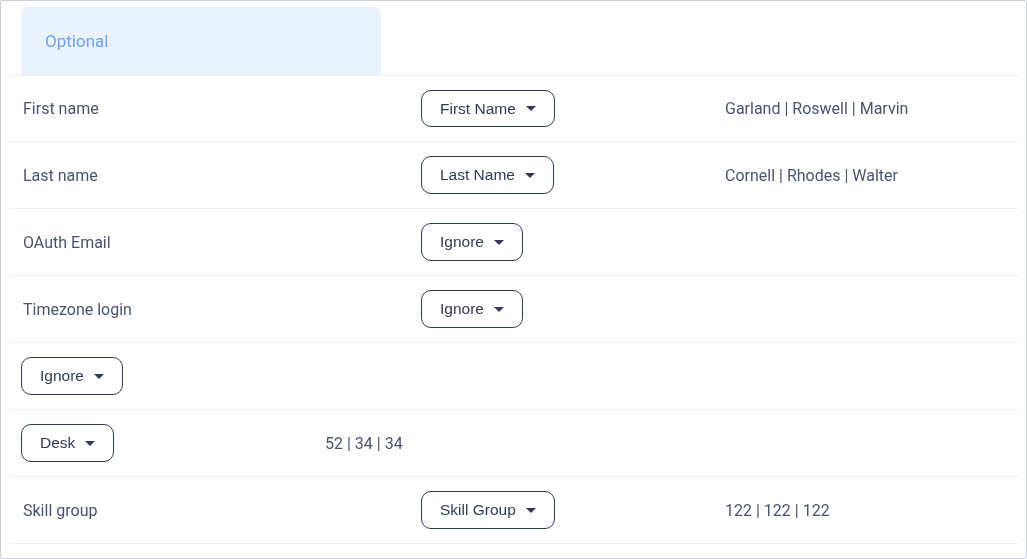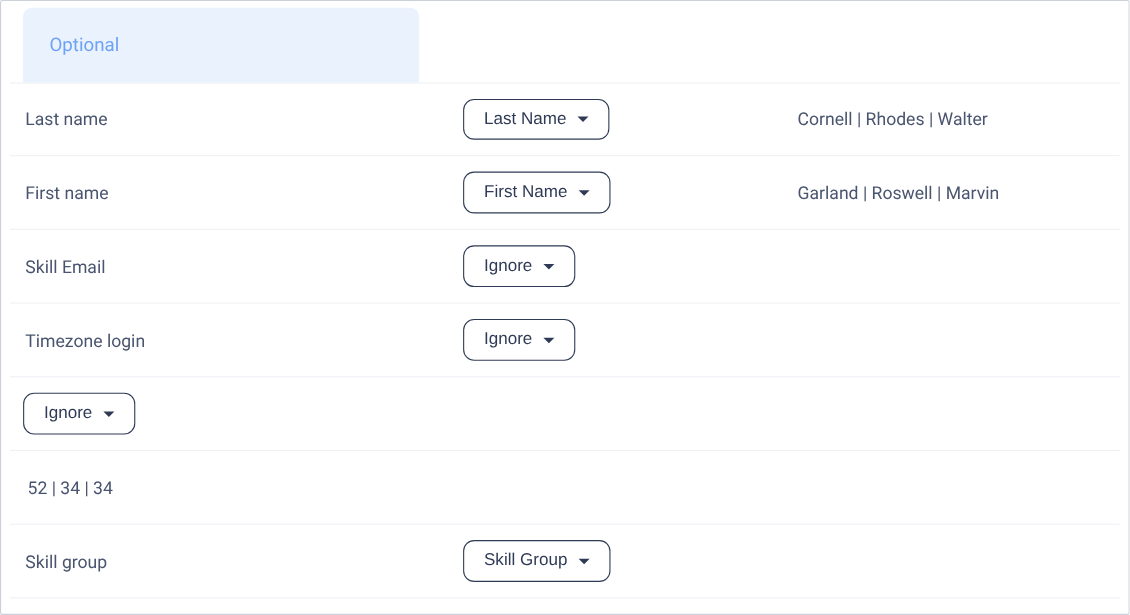--- a/index.html
+++ b/index.html
@@ -88,43 +88,43 @@
 
   <div class="tab-wrap">
     <div class="tab">
       <span>Optional</span>
     </div>
   </div>
 
   <div class="panel">
 
     <div class="row">
+      <div class="col-label">First name</div>
+      <div class="col-select">
+        <button class="select-btn">
+          <span>First Name</span>
+          <span class="caret"></span>
+        </button>
+      </div>
+      <div class="col-sample">Garland | Roswell | Marvin</div>
+    </div>
+
+    <div class="row">
       <div class="col-label">Last name</div>
       <div class="col-select">
         <button class="select-btn">
           <span>Last Name</span>
           <span class="caret"></span>
         </button>
       </div>
       <div class="col-sample">Cornell | Rhodes | Walter</div>
     </div>
 
     <div class="row">
-      <div class="col-label">First name</div>
-      <div class="col-select">
-        <button class="select-btn">
-          <span>First Name</span>
-          <span class="caret"></span>
-        </button>
-      </div>
-      <div class="col-sample">Garland | Roswell | Marvin</div>
-    </div>
-
-    <div class="row">
-      <div class="col-label">Skill Email</div>
+      <div class="col-label">OAuth Email</div>
       <div class="col-select">
         <button class="select-btn">
           <span>Ignore</span>
           <span class="caret"></span>
         </button>
       </div>
       <div class="col-sample"></div>
     </div>
 
     <div class="row">
@@ -142,27 +142,34 @@
       <div class="col-select">
         <button class="select-btn">
           <span>Ignore</span>
           <span class="caret"></span>
         </button>
       </div>
       <div class="col-sample"></div>
     </div>
 
     <div class="row">
+      <div class="col-select">
+        <button class="select-btn">
+          <span>Desk</span>
+          <span class="caret"></span>
+        </button>
+      </div>
       <div class="col-sample">52 | 34 | 34</div>
     </div>
 
     <div class="row">
       <div class="col-label">Skill group</div>
       <div class="col-select">
         <button class="select-btn">
           <span>Skill Group</span>
           <span class="caret"></span>
         </button>
       </div>
+      <div class="col-sample">122 | 122 | 122</div>
     </div>
 
   </div>
 </div>
 
 </body></html>

